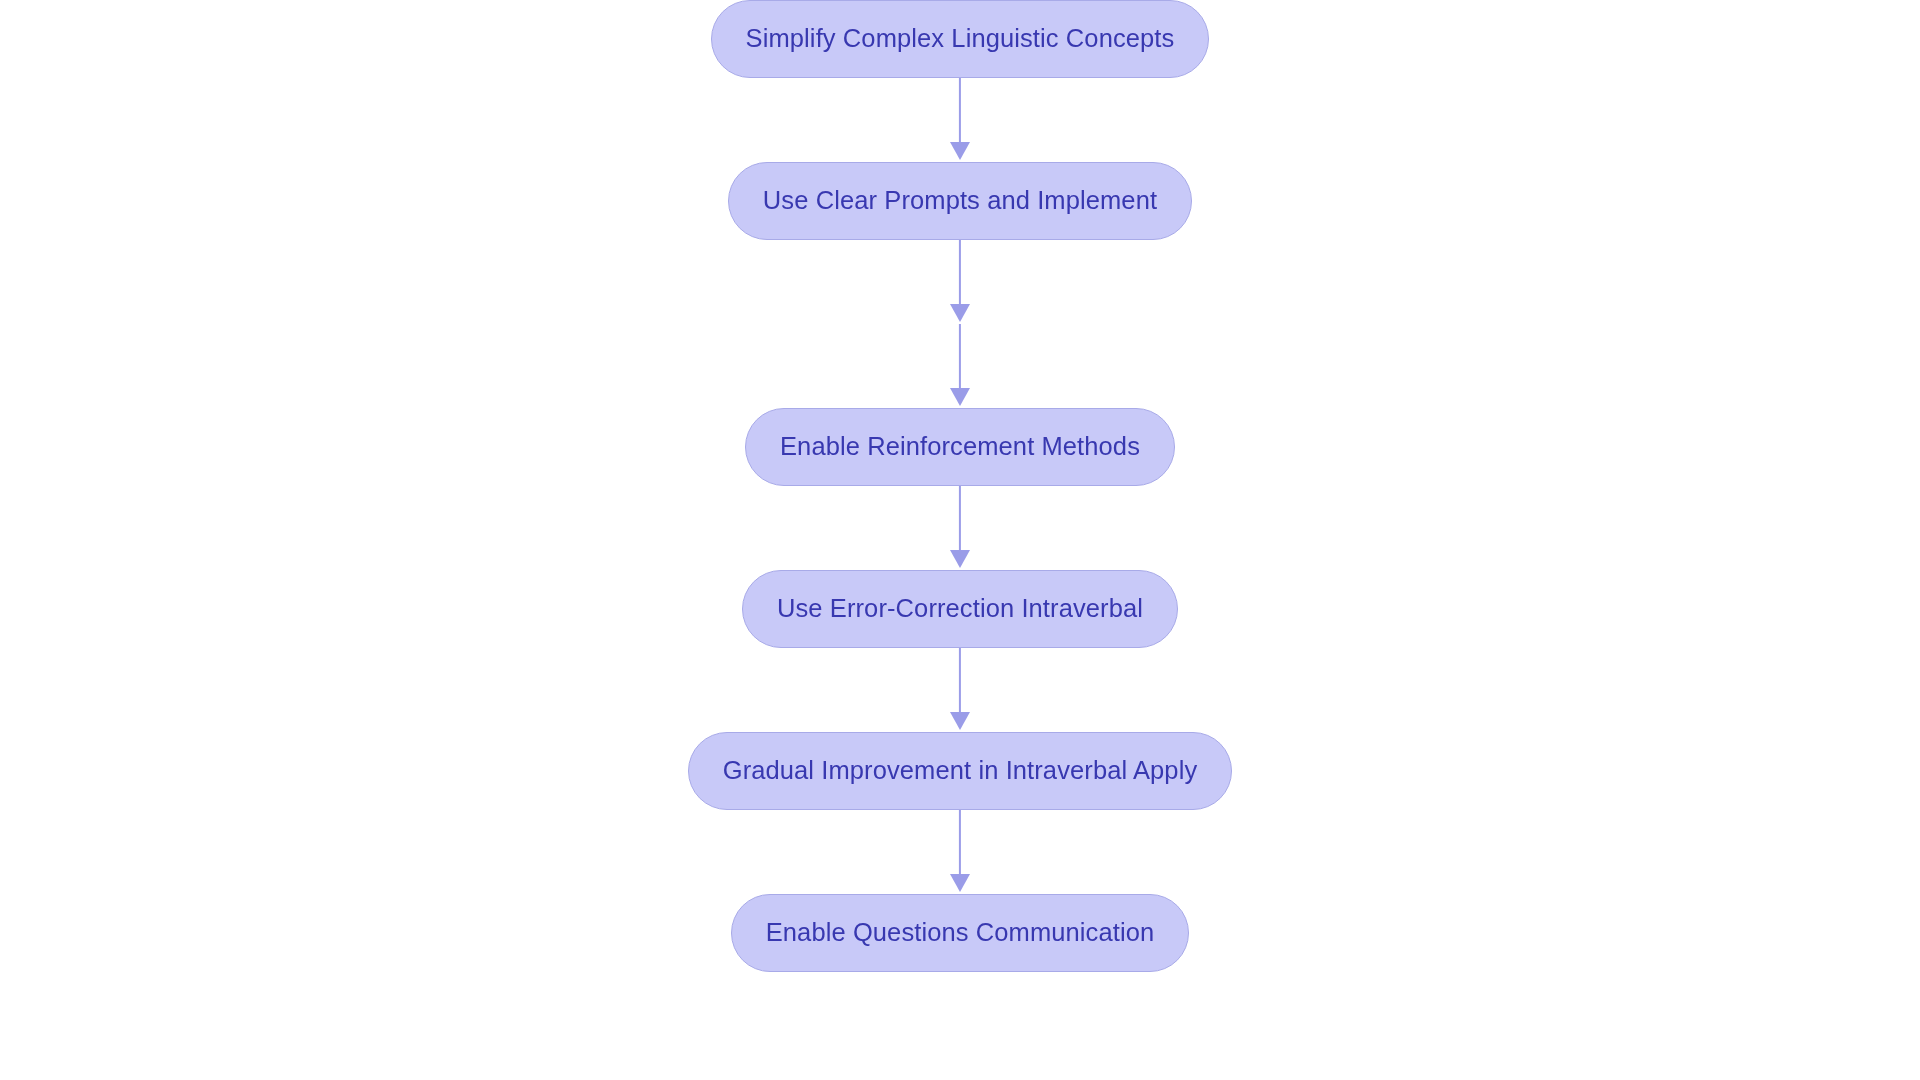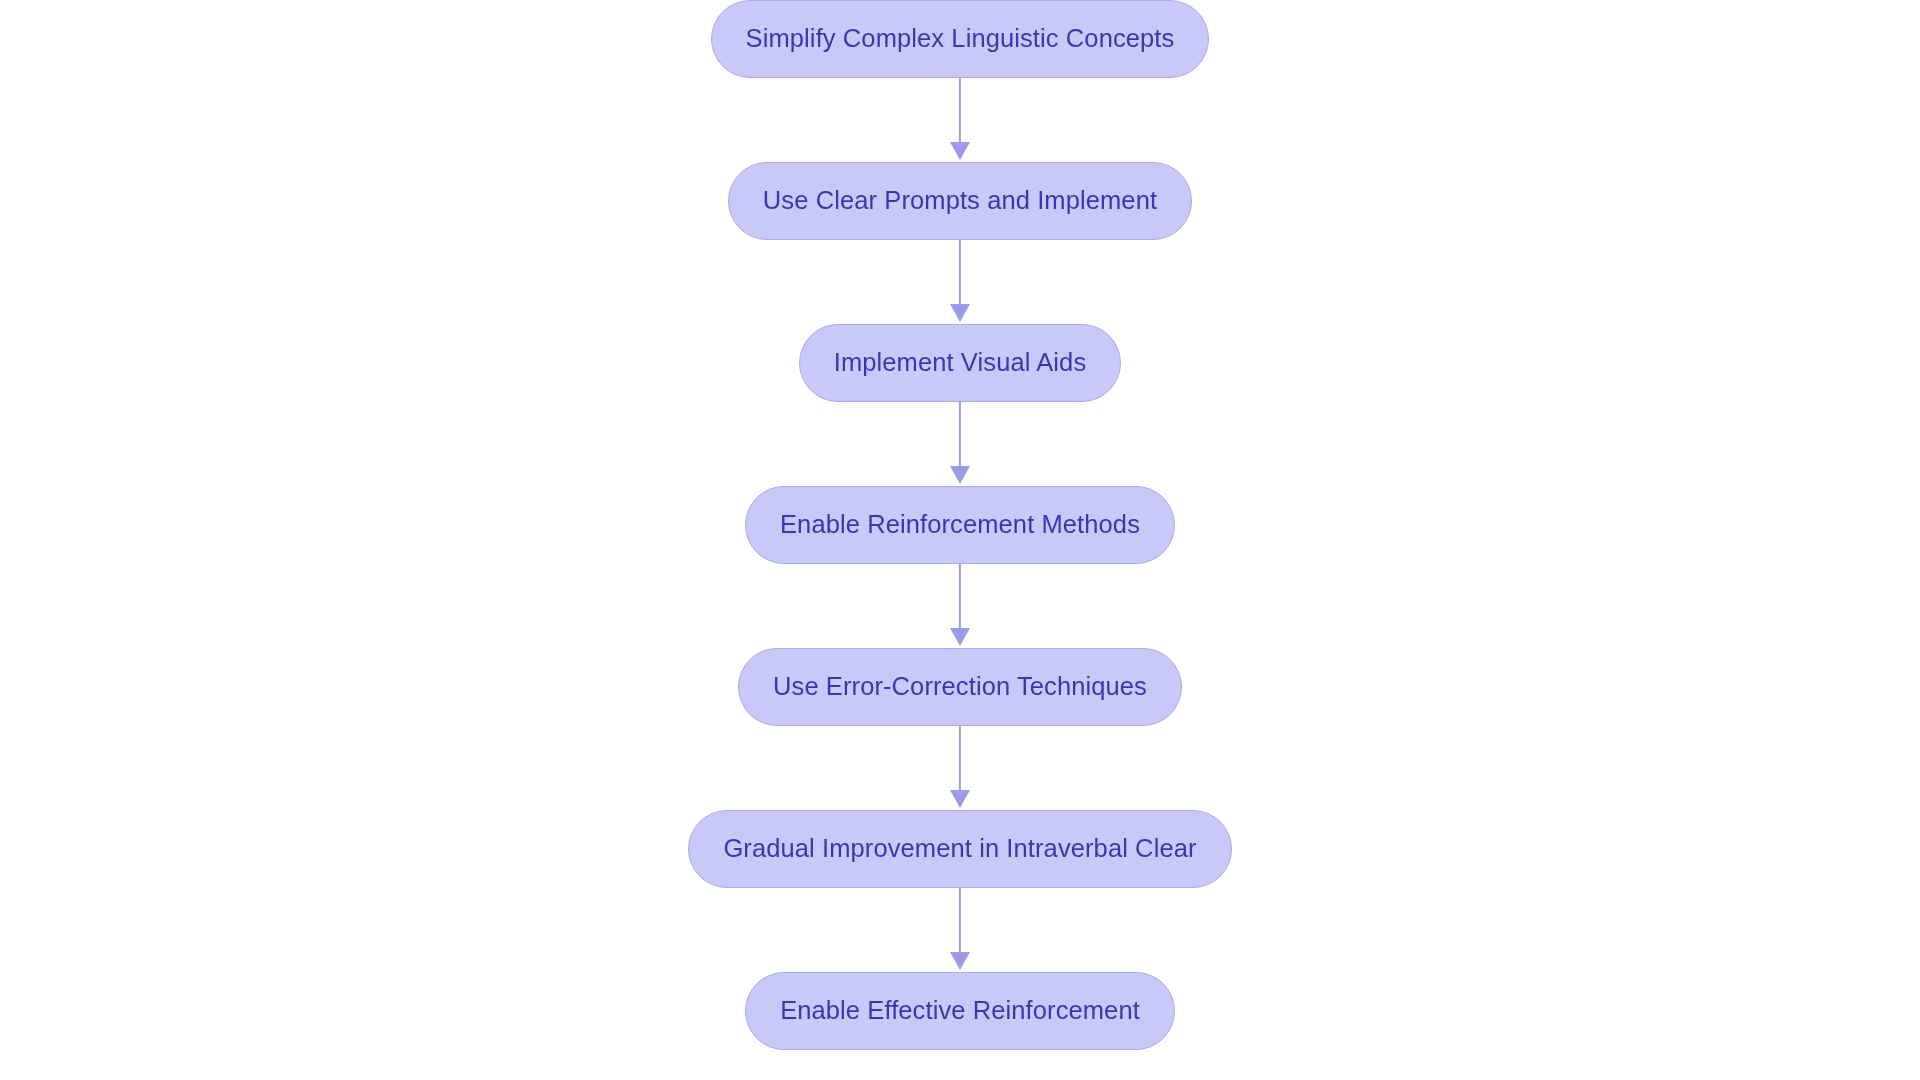--- a/index.html
+++ b/index.html
@@ -102,54 +102,51 @@
 
     <div class="flow-node">
       <span class="node-label">Use Clear Prompts and Implement</span>
     </div>
 
     <div class="flow-connector">
       <span class="conn-line"></span>
       <span class="conn-head"></span>
     </div>
 
-    <div class="flow-node">
-      <span class="node-label">Implement Visual Aids</span>
-    </div>
 
     <div class="flow-connector">
       <span class="conn-line"></span>
       <span class="conn-head"></span>
     </div>
 
     <div class="flow-node">
       <span class="node-label">Enable Reinforcement Methods</span>
     </div>
 
     <div class="flow-connector">
       <span class="conn-line"></span>
       <span class="conn-head"></span>
     </div>
 
     <div class="flow-node">
-      <span class="node-label">Use Error-Correction Techniques</span>
+      <span class="node-label">Use Error-Correction Intraverbal</span>
     </div>
 
     <div class="flow-connector">
       <span class="conn-line"></span>
       <span class="conn-head"></span>
     </div>
 
     <div class="flow-node">
-      <span class="node-label">Gradual Improvement in Intraverbal Clear</span>
+      <span class="node-label">Gradual Improvement in Intraverbal Apply</span>
     </div>
 
     <div class="flow-connector">
       <span class="conn-line"></span>
       <span class="conn-head"></span>
     </div>
 
     <div class="flow-node">
-      <span class="node-label">Enable Effective Reinforcement</span>
+      <span class="node-label">Enable Questions Communication</span>
     </div>
 
   </div>
 </div>
 
 </body></html>

